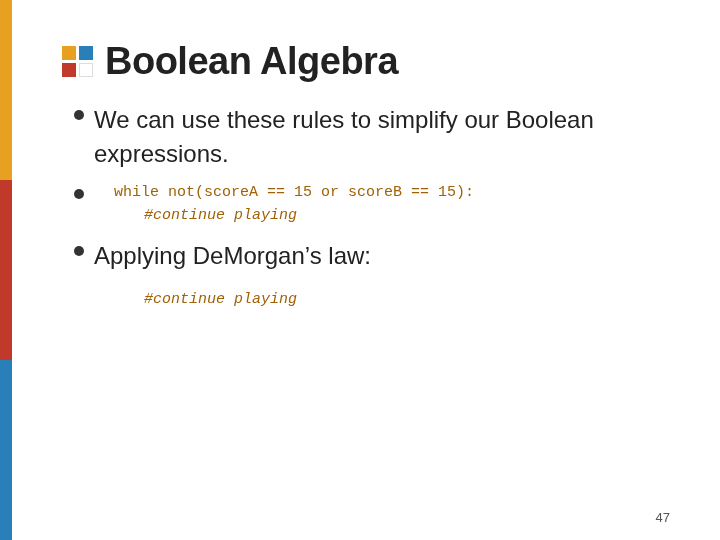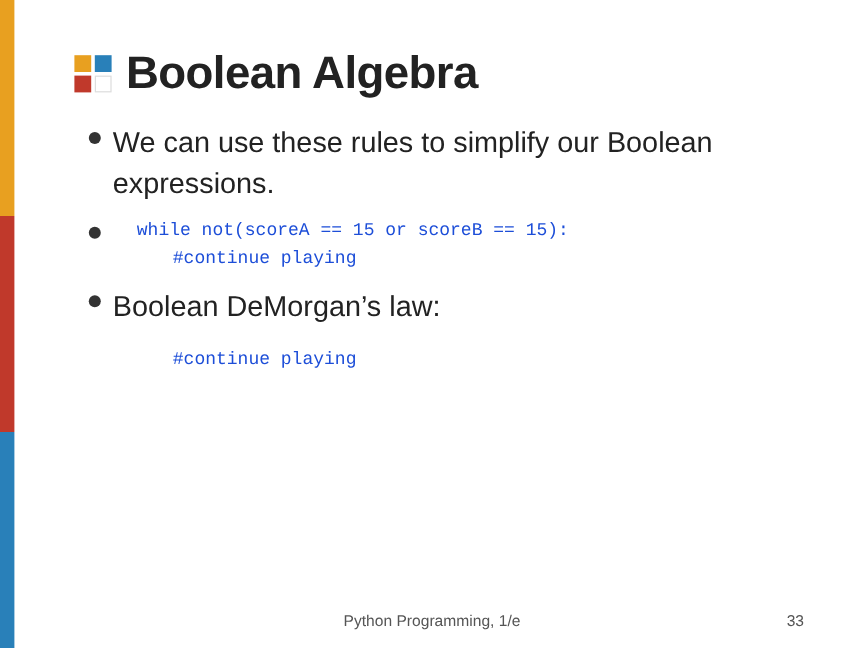--- a/index.html
+++ b/index.html
@@ -114,27 +114,28 @@
 
     .bullet-text {
       font-size: 24px;
       color: #222;
       line-height: 1.4;
     }
 
     .code-block {
       font-family: 'Courier New', Courier, monospace;
       font-size: 15px;
-      color: #1d4ed8;
+      color: #a16207;
       line-height: 1.5;
       margin-left: 20px;
     }
 
     .code-indent {
       margin-left: 30px;
+      font-style: italic;
     }
 
     
     .footer {
       position: absolute;
       bottom: 15px;
       left: 0;
       right: 0;
       display: flex;
       justify-content: center;
@@ -200,28 +201,25 @@
           <div>while not(scoreA == 15 or scoreB == 15):</div>
           <div class="code-indent">    #continue playing</div>
         </div>
       </div>
     </div>
 
 
     <div class="bullet-item">
       <div class="bullet-dot"></div>
       <div class="bullet-content">
-        <span class="bullet-text">Boolean De​Morgan’s law:</span>
+        <span class="bullet-text">Applying De​Morgan’s law:</span>
       </div>
     </div>
 
     <div class="code-block" style="margin-left: 40px; margin-top: 4px;">
       <div class="code-indent">    #continue playing</div>
     </div>
 
   </div>
 
-  <div class="footer">
-    <span class="footer-text">Python Programming, 1/e</span>
-  </div>
-  <div class="footer-page">33</div>
+  <div class="footer-page">47</div>
 
 </div>
 
 </body></html>

